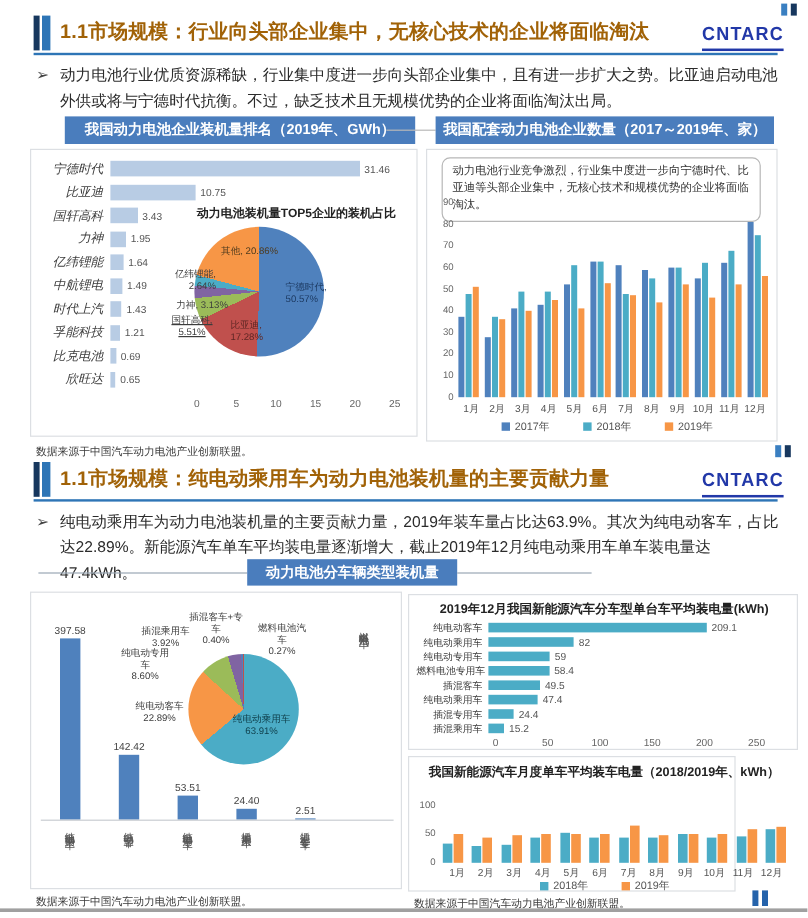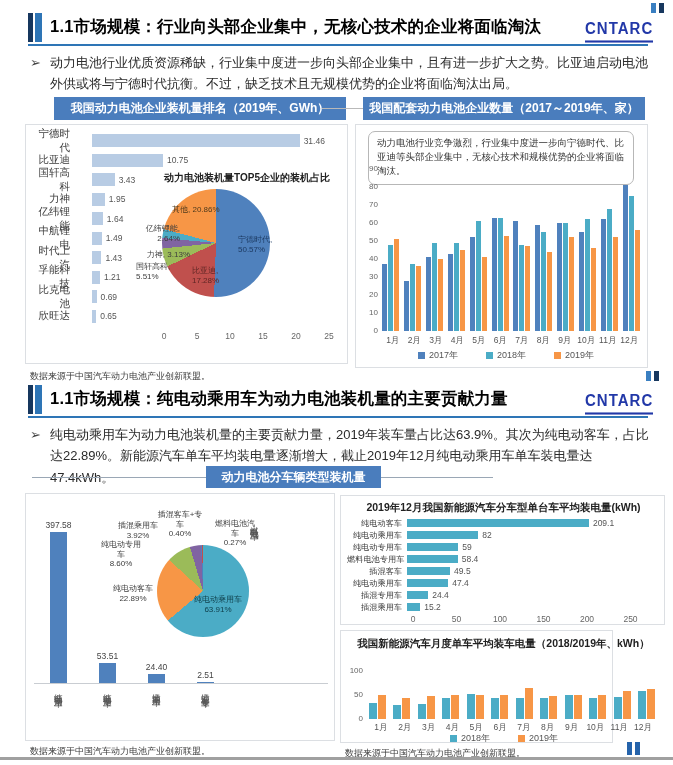--- a/index.html
+++ b/index.html
@@ -1,48 +1,48 @@
 <!DOCTYPE html>
 <html><head>
 <meta charset="utf-8">
 <style>
 *{margin:0;padding:0;box-sizing:border-box;}
 html,body{width:673px;height:765px;}
 body{position:relative;background:#fff;font-family:"Liberation Sans","DejaVu Sans",sans-serif;overflow:hidden;color:#222;}
 
 .bar-a{position:absolute;width:5px;height:29px;background:#17375e;}
 .bar-b{position:absolute;width:7px;height:29px;background:#2e75b6;}
-.sec-title{position:absolute;font-size:16.5px;font-weight:bold;color:#000000;letter-spacing:.2px;white-space:nowrap;}
+.sec-title{position:absolute;font-size:16.5px;font-weight:bold;color:#a16207;letter-spacing:.2px;white-space:nowrap;}
 .sec-underline{position:absolute;left:28px;width:620px;height:2px;background:#2e75b6;}
 .logo{position:absolute;font-size:15px;font-weight:900;color:#2238a8;letter-spacing:1px;border-bottom:2px solid #2238a8;padding-bottom:3px;transform:scaleY(1.05);}
 .bullet{position:absolute;left:30px;width:620px;font-size:13px;line-height:1.65;color:#2b2b2b;display:flex;}
 .bullet .mk{width:20px;flex:none;color:#444;}
 
 .phdr{position:absolute;height:23px;background:#4a7dbd;color:#fff;font-size:12px;font-weight:bold;display:flex;align-items:center;justify-content:center;white-space:nowrap;}
 .connector{position:absolute;height:1px;background:#b9b9b9;}
 .pbox{position:absolute;border:1px solid #dcdfe3;background:#fff;}
 
 .hrow{display:flex;align-items:center;}
 .hlabel{text-align:right;color:#3c3c3c;flex:none;}
 .hbarEl{flex:none;}
 .hval{margin-left:4px;font-size:8.5px;color:#555;white-space:nowrap;}
 #rank-rows .hrow{height:19.5px;}
-#rank-rows .hlabel{width:60px;font-size:10.5px;padding-right:22px;}
+#rank-rows .hlabel{width:60px;font-size:10.5px;padding-right:6px;font-style:italic;}
 #rank-rows .hbarEl{height:13px;background:#b8cce4;}
 .tickrow{position:absolute;font-size:8.5px;color:#666;}
 .tickrow span{position:absolute;transform:translateX(-50%);}
 
 .pie{position:absolute;border-radius:50%;}
 .plabel{position:absolute;font-size:8px;line-height:1.2;color:#3d3d3d;}
 .pl1-0{left:212px;top:110px;width:46px;color:#1d3b63;}
 .pl1-1{left:166px;top:141px;width:40px;color:#5e2624;}
-.pl1-2{left:110px;top:137px;width:48px;text-align:left;}
+.pl1-2{left:110px;top:137px;width:48px;text-align:center;text-decoration:underline;}
 .pl1-3{left:100px;top:125px;width:64px;text-align:right;white-space:nowrap;}
 .pl1-4{left:106px;top:99px;width:48px;text-align:right;}
-.pl1-5{left:146px;top:80px;width:72px;white-space:nowrap;color:#4e3a1d;}
+.pl1-5{left:146px;top:80px;width:72px;white-space:nowrap;color:#4e3a1d;text-align:center;}
 .pl2-0{left:168px;top:101px;width:48px;text-align:center;color:#0e3d49;}
 .pl2-1{left:86px;top:90px;width:42px;text-align:center;}
 .pl2-2{left:72px;top:46px;width:46px;text-align:center;}
 .pl2-3{left:82px;top:27px;width:60px;text-align:center;}
 .pl2-4{left:130px;top:16px;width:48px;text-align:center;}
 .pl2-5{left:186px;top:25px;width:46px;text-align:center;}
 
 .note-box{position:absolute;border:1px solid #b7b7b7;border-radius:7px;font-size:9.5px;line-height:1.45;color:#333;padding:4px 8px;}
 
 .vplot{position:absolute;display:flex;justify-content:space-between;align-items:flex-end;}
@@ -304,20 +304,27 @@
   <div id="type-cols">
       <div class="tcol">
         <div class="tup">
           <div class="tval">397.58</div>
           <div class="tbar" style="height: 151px; background: rgb(79, 129, 189);"></div>
         </div>
         <div class="tcat">纯电动乘用车</div>
       </div>
       <div class="tcol">
         <div class="tup">
+          <div class="tval">142.42</div>
+          <div class="tbar" style="height: 54px; background: rgb(79, 129, 189);"></div>
+        </div>
+        <div class="tcat">纯电动客车</div>
+      </div>
+      <div class="tcol">
+        <div class="tup">
           <div class="tval">53.51</div>
           <div class="tbar" style="height: 20px; background: rgb(79, 129, 189);"></div>
         </div>
         <div class="tcat">纯电动专用车</div>
       </div>
       <div class="tcol">
         <div class="tup">
           <div class="tval">24.40</div>
           <div class="tbar" style="height: 9px; background: rgb(79, 129, 189);"></div>
         </div>

